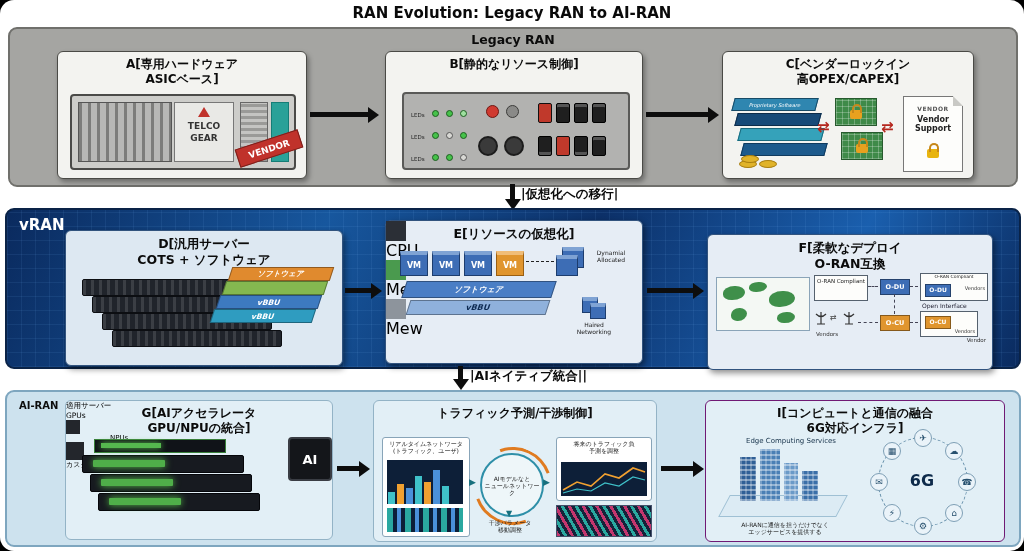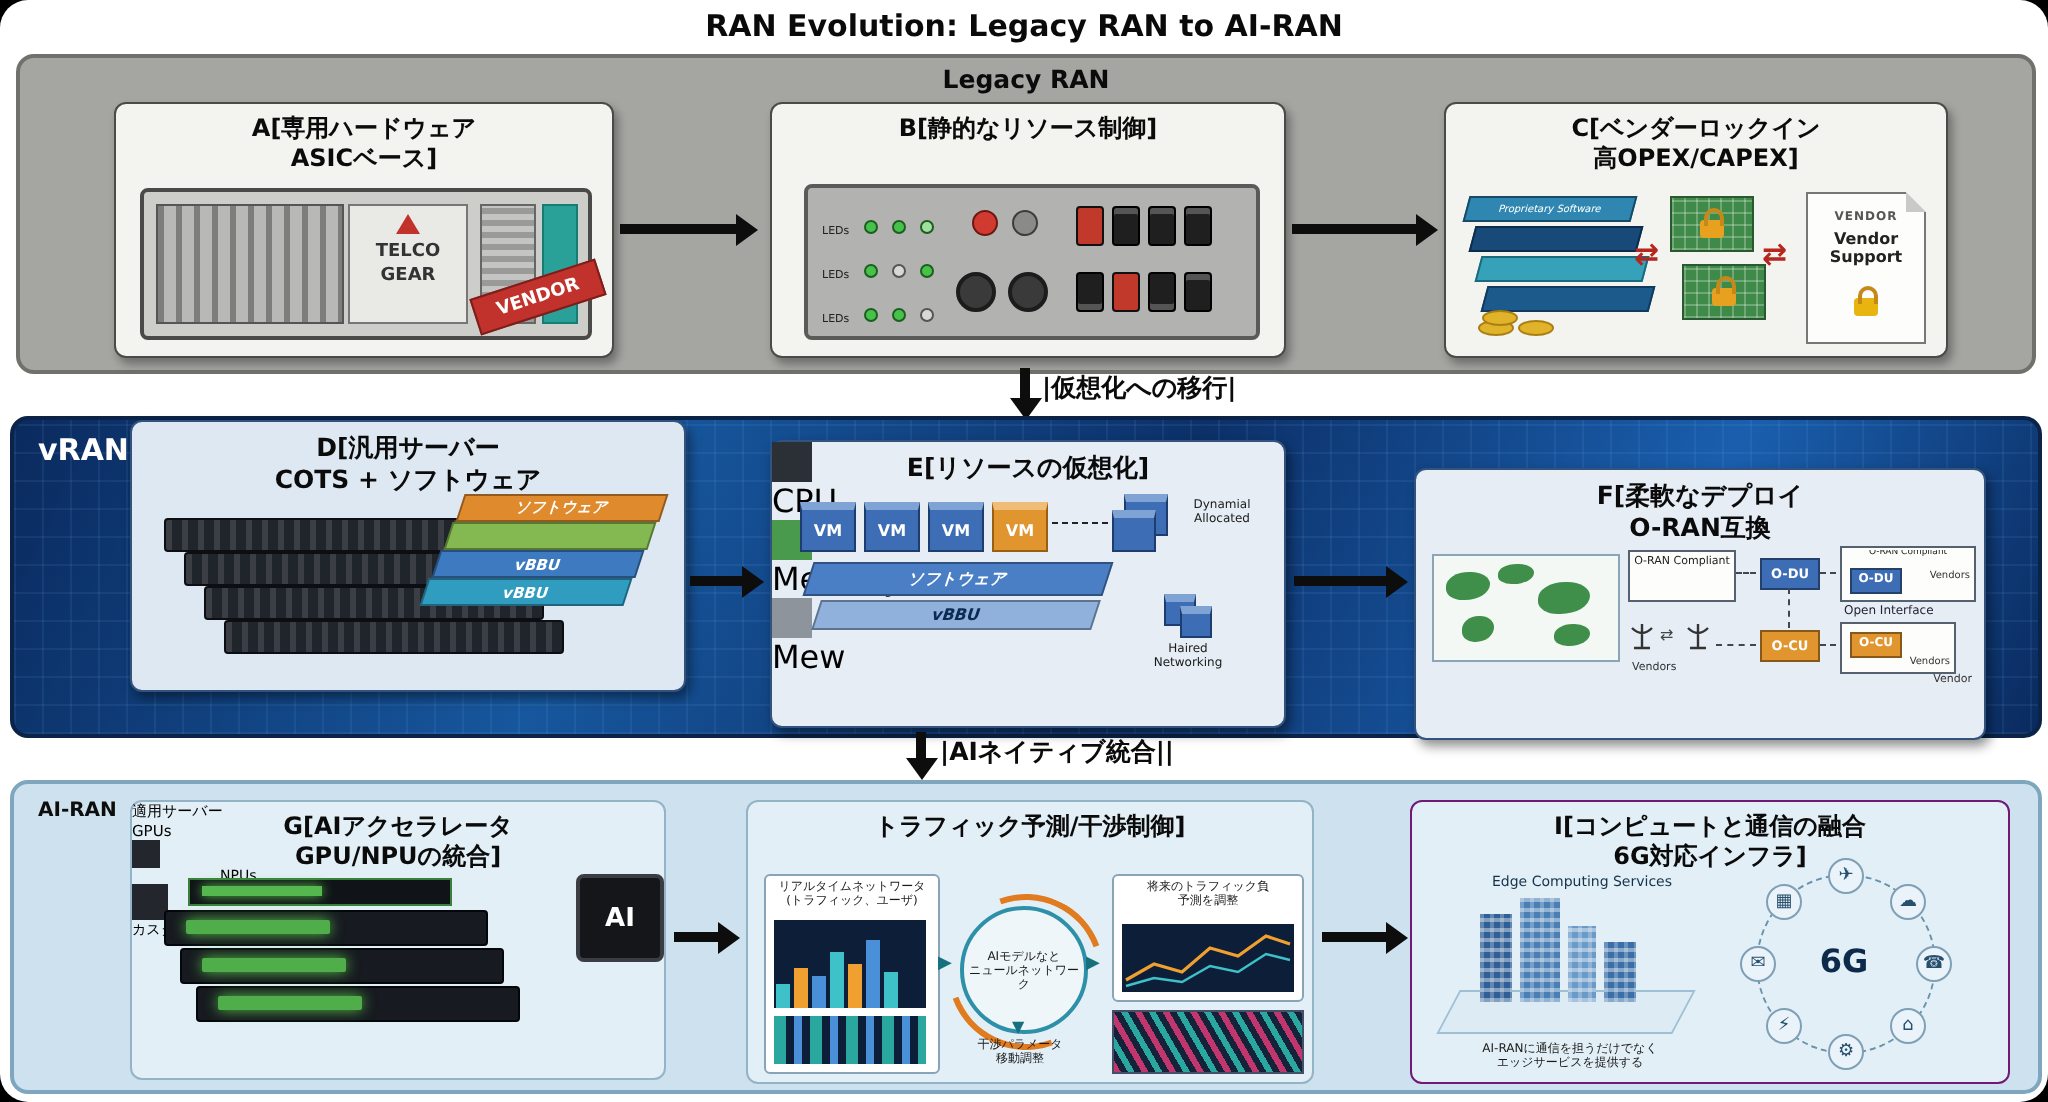--- a/index.html
+++ b/index.html
@@ -160,21 +160,21 @@
   </div>
 
   <div class="varrow" style="left:510px;top:184px;height:15px;"></div>
   <div class="tlabel" style="left:521px;top:186px;">|仮想化への移行|</div>
 
   <div class="band" style="left:5px;top:208px;width:1012px;height:157px;border:2px solid #0a2347;
               background:linear-gradient(115deg,#0a2a5e 0%,#17579e 30%,#0c3068 55%,#1a5fae 80%,#0a2a5e 100%);">
     <div class="abs" style="inset:0;border-radius:8px;background:repeating-linear-gradient(0deg,rgba(130,190,255,.09) 0 1px,transparent 1px 14px),repeating-linear-gradient(90deg,rgba(130,190,255,.09) 0 1px,transparent 1px 14px);"></div>
     <div class="abs" style="left:12px;top:6px;color:#fff;font-weight:bold;font-size:15px;">vRAN</div>
 
-    <div class="box" style="left:58px;top:0;width:276px;height:134px;background:#dde8f2;border:1.5px solid #31537e;box-shadow:2px 3px 6px rgba(0,0,0,.45);">
+    <div class="box" style="left:58px;top:20px;width:276px;height:134px;background:#dde8f2;border:1.5px solid #31537e;box-shadow:2px 3px 6px rgba(0,0,0,.45);">
       <div class="bt" style="font-size:12.5px;">
         <div>D[汎用サーバー</div>
         <div>COTS + ソフトウェア</div>
       </div>
 
       <div class="srv" style="left:16px;top:48px;width:168px;height:15px;"></div>
       <div class="srv" style="left:26px;top:65px;width:168px;height:15px;"></div>
       <div class="srv" style="left:36px;top:82px;width:168px;height:15px;"></div>
       <div class="srv" style="left:46px;top:99px;width:168px;height:15px;"></div>
 

